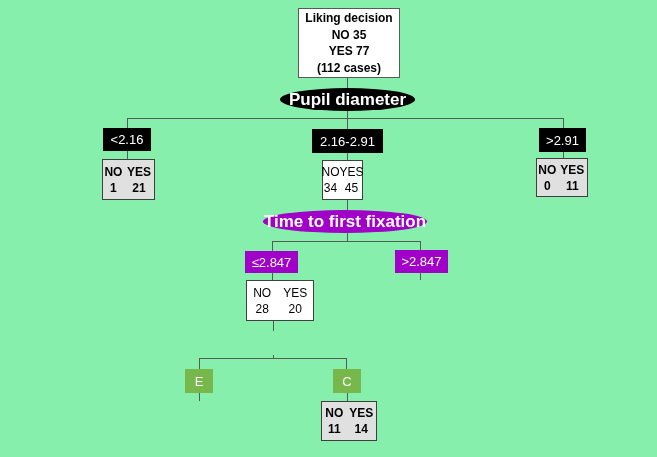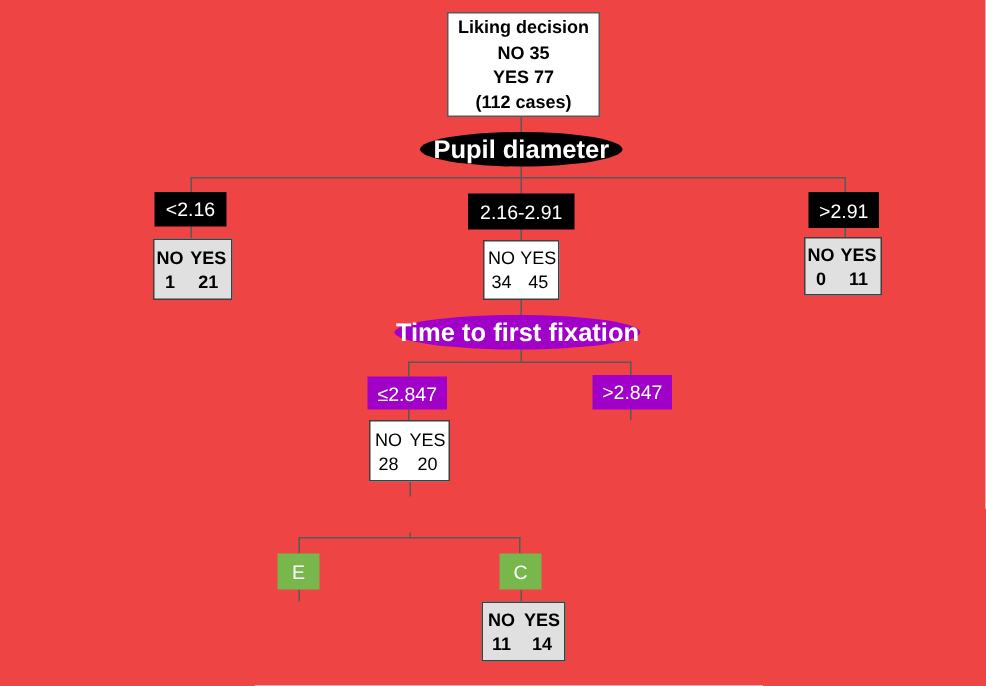--- a/index.html
+++ b/index.html
@@ -4,21 +4,21 @@
 <style>
   :root{
     --black:#000000;
     --purple:#A000C8;
     --green:#77B74C;
     --leaf-fill:#E0E0E0;
     --line:#595959;
   }
   html,body{margin:0;padding:0;background:#ffffff;}
   .canvas{
-    position:relative;width:657px;height:457px;background:#ef4444;
+    position:relative;width:657px;height:457px;background:#86efac;
     font-family:"Liberation Sans", sans-serif;overflow:hidden;
   }
   .line{position:absolute;background:var(--line);}
   .line.v{width:1px;}
   .line.h{height:1px;}
   .node{
     position:absolute;display:flex;align-items:center;justify-content:center;
     box-sizing:border-box;text-align:center;
   }
   .root-box{
@@ -86,35 +86,35 @@
   <div class="node ellipse black" style="left:280px;top:88px;width:135px;height:23px">Pupil diameter</div>
 
   <div class="node cond black" style="left:103px;top:128px;width:48px;height:23px">&lt;2.16</div>
   <div class="node cond black" style="left:312px;top:129px;width:71px;height:24px">2.16-2.91</div>
   <div class="node cond black" style="left:539px;top:128px;width:47px;height:24px">&gt;2.91</div>
 
   <div class="node count leaf" style="left:102px;top:159px;width:53px;height:41px">
     <div>NO 1</div>
     <div>YES 21</div>
   </div>
-  <div class="node count internal" style="left:322px;top:160px;width:51px;height:40px">
+  <div class="node count internal" style="left:322px;top:160px;width:41px;height:40px">
     <div>NO 34</div>
     <div>YES 45</div>
   </div>
   <div class="node count leaf" style="left:536px;top:158px;width:52px;height:39px">
     <div>NO 0</div>
     <div>YES 11</div>
   </div>
 
   <div class="node ellipse purple" style="left:263px;top:210px;width:164px;height:23px">Time to first fixation</div>
 
   <div class="node cond purple" style="left:245px;top:251px;width:53px;height:22px">≤2.847</div>
   <div class="node cond purple" style="left:395px;top:250px;width:53px;height:23px">&gt;2.847</div>
 
-  <div class="node count internal" style="left:246px;top:280px;width:54px;height:41px">
+  <div class="node count internal" style="left:246px;top:280px;width:68px;height:41px">
     <div>NO 28</div>
     <div>YES 20</div>
   </div>
 
 
   <div class="node cond green" style="left:185px;top:369px;width:28px;height:24px">E</div>
   <div class="node cond green" style="left:333px;top:369px;width:28px;height:24px">C</div>
 
   <div class="node count leaf" style="left:321px;top:401px;width:56px;height:40px">
     <div>NO 11</div>

